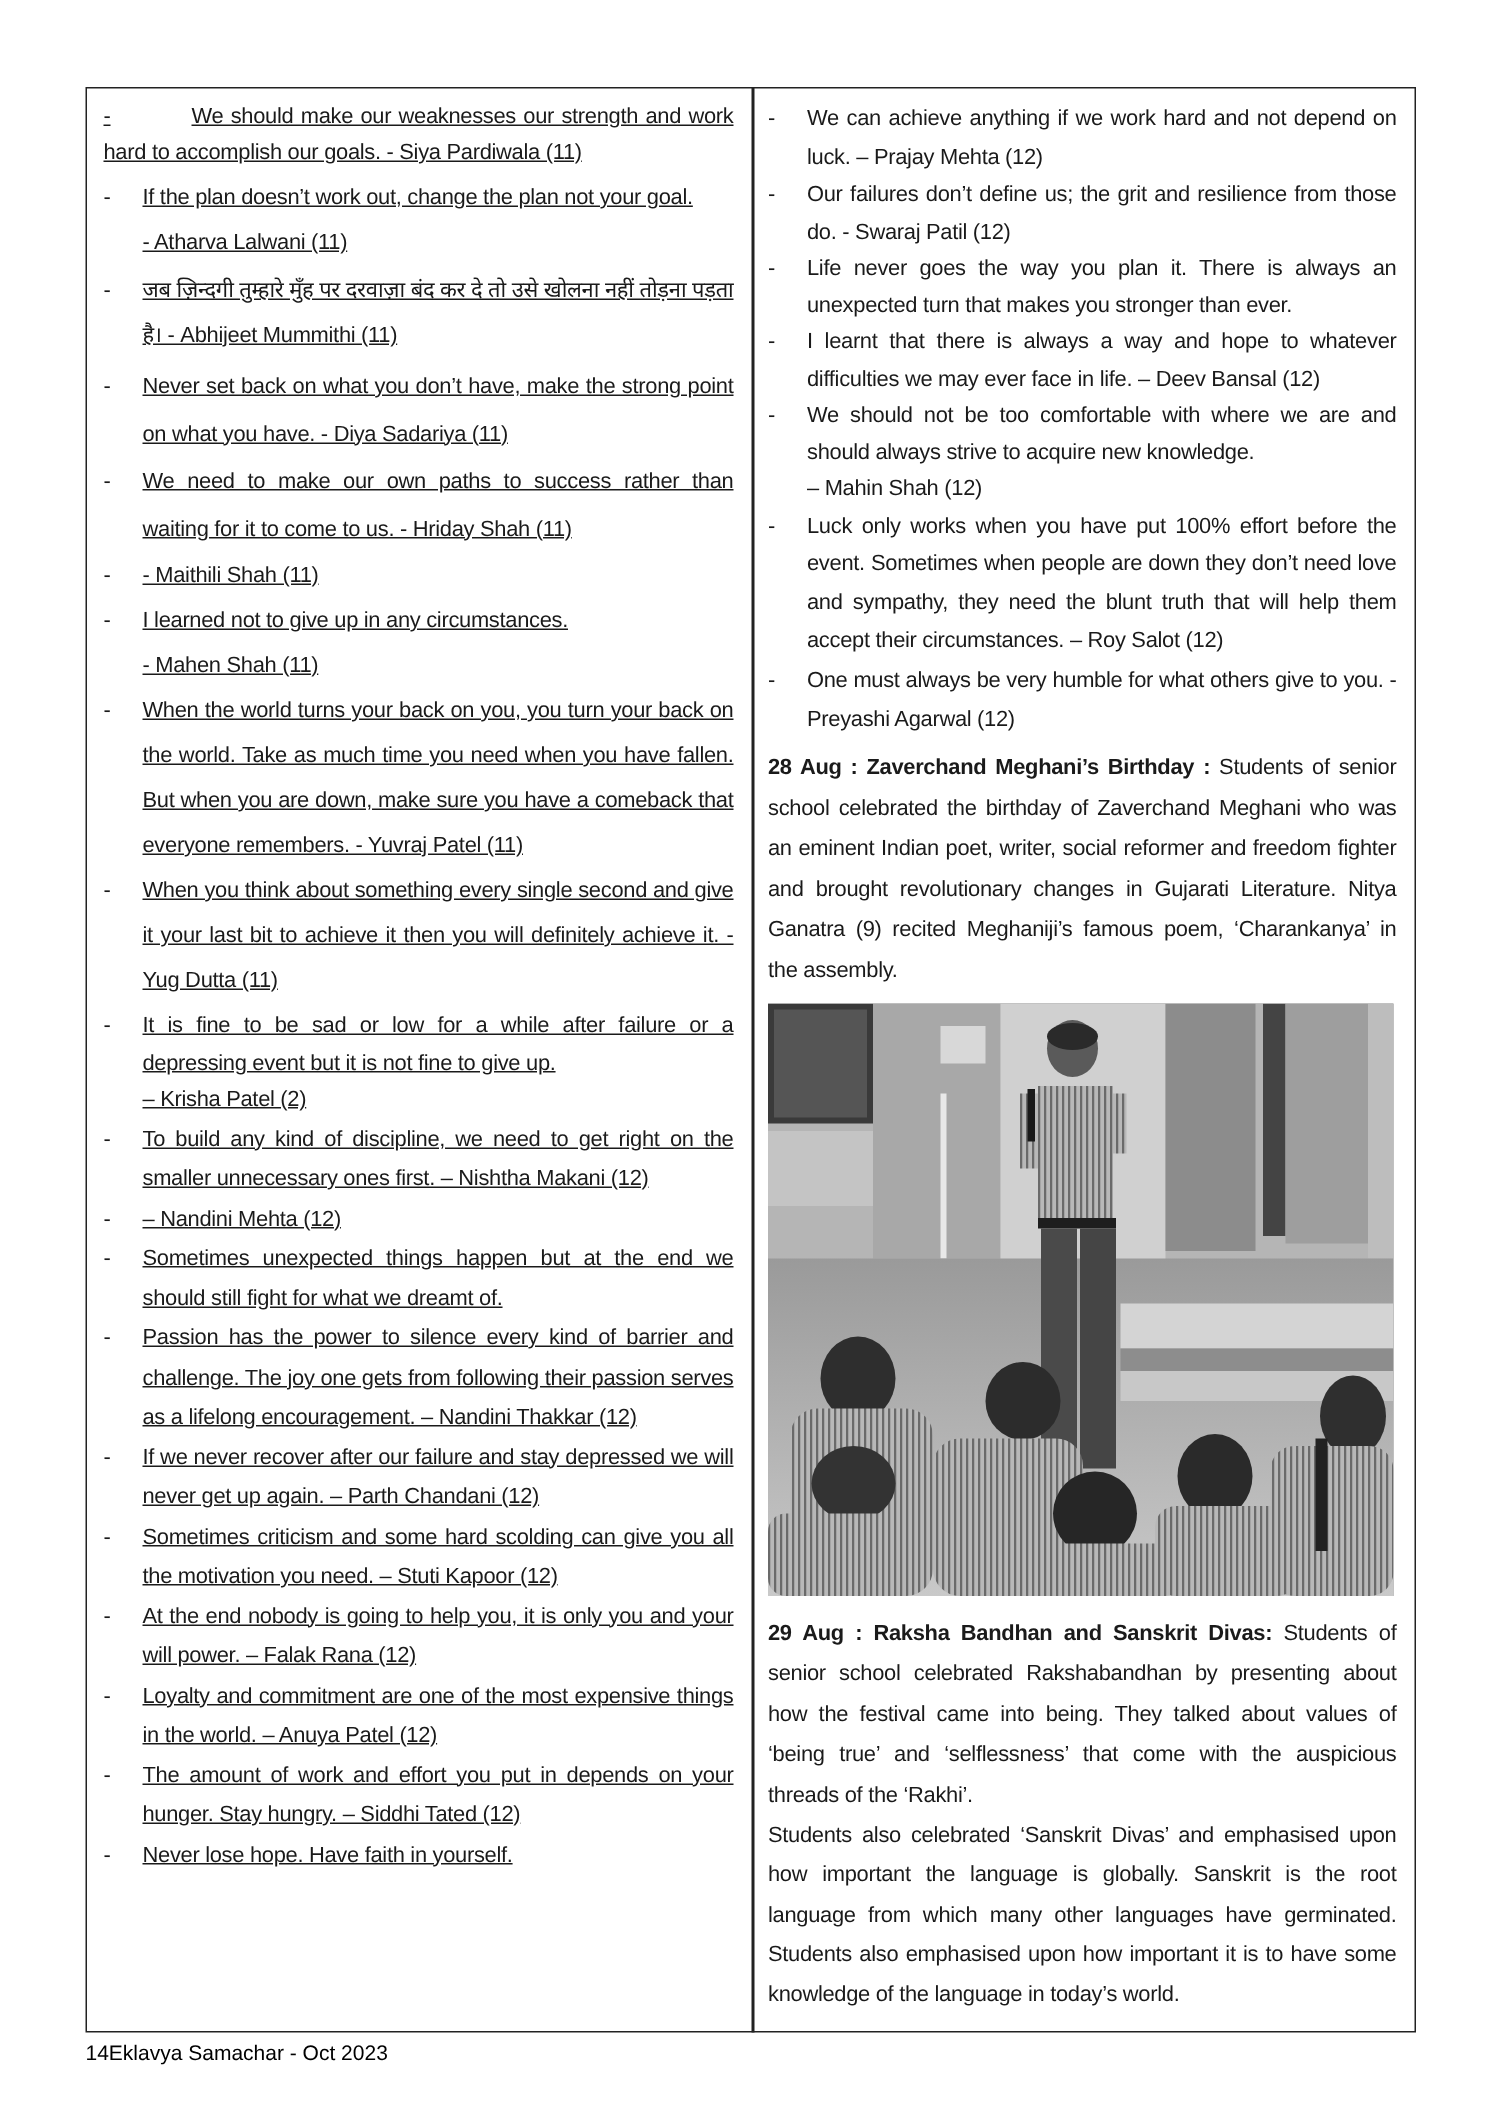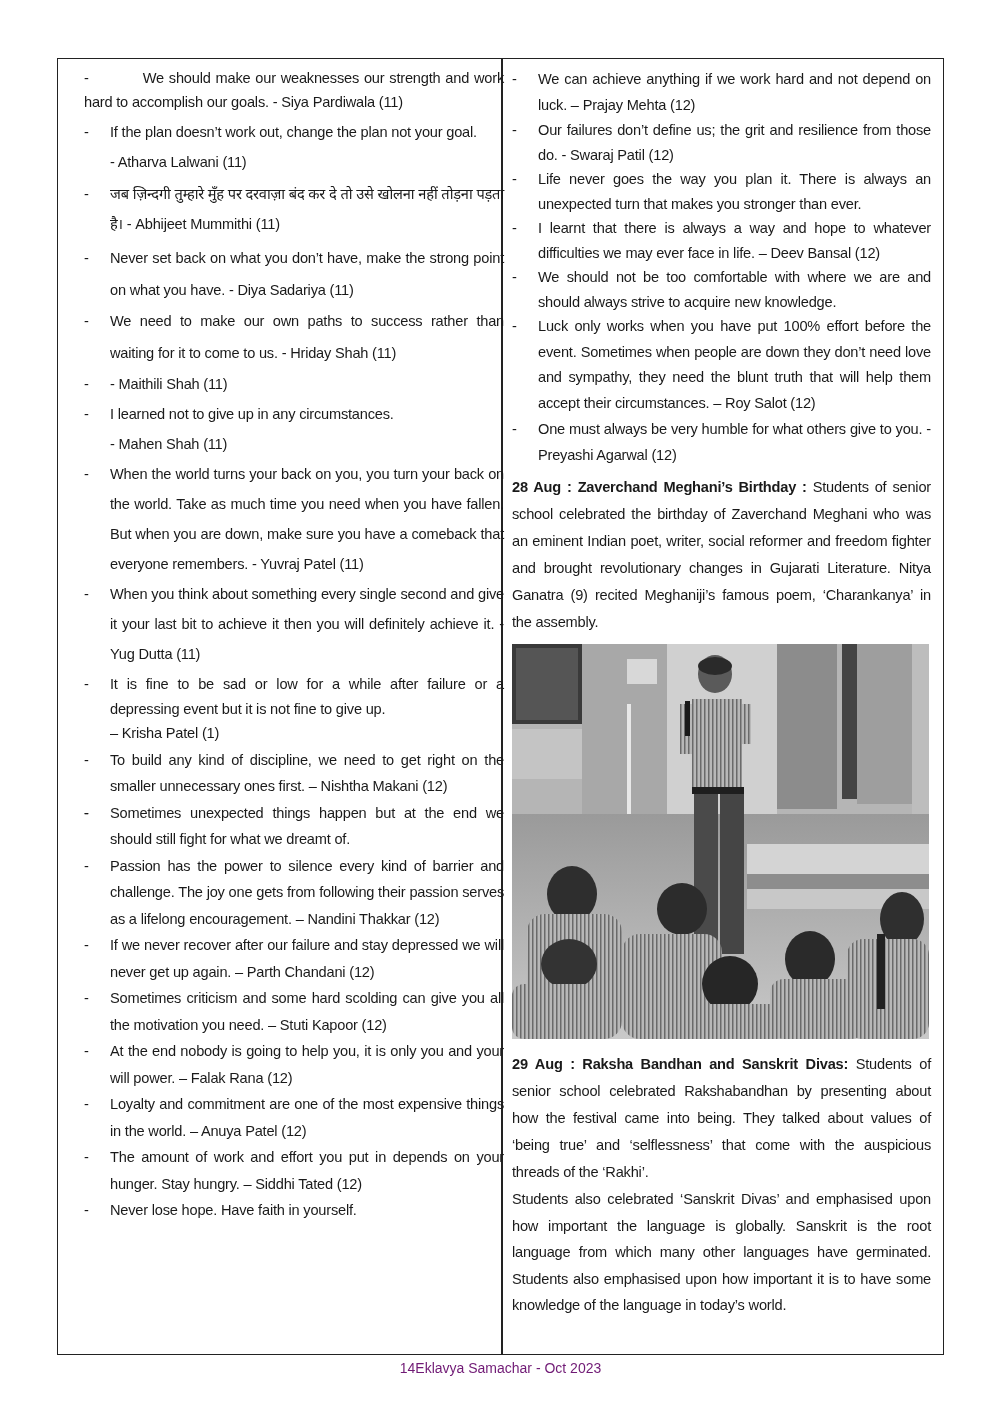--- a/index.html
+++ b/index.html
@@ -11,21 +11,21 @@
       position: absolute; left: 57px; top: 58px; width: 887px; height: 1297px;
       border: 1.5px solid #222; box-sizing: border-box;
     }
     .divider {
       position: absolute; left: 501px; top: 58px; width: 1.5px; height: 1297px; background: #222;
     }
     .col {
       position: absolute; top: 66px; box-sizing: border-box;
       font-size: 14.6px; letter-spacing: -0.2px;
     }
-    .col.left { left: 84px; width: 420px; }
+    .col.left { left: 69px; width: 420px; text-decoration: underline; }
     .col.right { left: 512px; width: 419px; }
 
     .item { position: relative; padding-left: 26px; text-align: justify; }
     .item .dash { position: absolute; left: 0; top: 0; }
     .item p { margin: 0; }
     .item .author { display: block; }
 
     .first-item { text-align: justify; line-height: 24px; margin-bottom: 3px; }
     .first-item .dash { margin-right: 54px; }
 
@@ -41,21 +41,21 @@
     .event b { font-weight: bold; }
 
     .photo {
       margin: 8px 0 12px 0; width: 417px; height: 395px; position: relative;
       overflow: hidden; background: #8a8a8a;
     }
     .photo svg { display: block; }
 
     .footer {
       position: absolute; top: 1360px; left: 57px; width: 887px;
-      font-size: 14px; color: #701a75; display: flex; justify-content: center;
+      font-size: 14px; color: #000000; display: flex; justify-content: flex-start;
     }
   </style>
 </head>
 <body>
 
 <div class="frame"></div>
 <div class="divider"></div>
 
 <div class="col left">
   <div class="first-item">
@@ -92,28 +92,29 @@
     <span class="dash">-</span>
     <p>When the world turns your back on you, you turn your back on the world. Take as much time you need when you have fallen. But when you are down, make sure you have a comeback that everyone remembers. - Yuvraj Patel (11)</p>
   </div>
   <div class="item lh30">
     <span class="dash">-</span>
     <p>When you think about something every single second and give it your last bit to achieve it then you will definitely achieve it. - Yug Dutta (11)</p>
   </div>
   <div class="item lh24" style="margin-top:3px;">
     <span class="dash">-</span>
     <p>It is fine to be sad or low for a while after failure or a depressing event but it is not fine to give up.</p>
-    <span class="author">– Krisha Patel (1)</span>
+    <span class="author">– Krisha Patel (2)</span>
   </div>
   <div class="item lh26" style="margin-top:1px;">
     <span class="dash">-</span>
     <p>To build any kind of discipline, we need to get right on the smaller unnecessary ones first. – Nishtha Makani (12)</p>
   </div>
   <div class="item lh26">
     <span class="dash">-</span>
+    <span class="author">– Nandini Mehta (12)</span>
   </div>
   <div class="item lh26">
     <span class="dash">-</span>
     <p>Sometimes unexpected things happen but at the end we should still fight for what we dreamt of.</p>
   </div>
   <div class="item lh26">
     <span class="dash">-</span>
     <p>Passion has the power to silence every kind of barrier and challenge. The joy one gets from following their passion serves as a lifelong encouragement. –  Nandini Thakkar (12)</p>
   </div>
   <div class="item lh26">
@@ -155,20 +156,21 @@
     <span class="dash">-</span>
     <p>Life never goes the way you plan it. There is always an unexpected turn that makes you stronger than ever.</p>
   </div>
   <div class="item">
     <span class="dash">-</span>
     <p>I learnt that there is always a way and hope to whatever difficulties we may ever face in life. –  Deev Bansal (12)</p>
   </div>
   <div class="item">
     <span class="dash">-</span>
     <p>We should not be too comfortable with where we are and should always strive to acquire new knowledge.</p>
+    <span class="author">–  Mahin Shah (12)</span>
   </div>
   <div class="item" style="line-height:25.5px;">
     <span class="dash">-</span>
     <p>Luck only works when you have put 100% effort before the event. Sometimes when people are down they don’t need love and sympathy, they need the blunt truth that will help them accept their circumstances. – Roy Salot (12)</p>
   </div>
   <div class="item" style="line-height:26px; margin-bottom:6px;">
     <span class="dash">-</span>
     <p>One must always be very humble for what others give to you. - Preyashi Agarwal (12)</p>
   </div>
 

